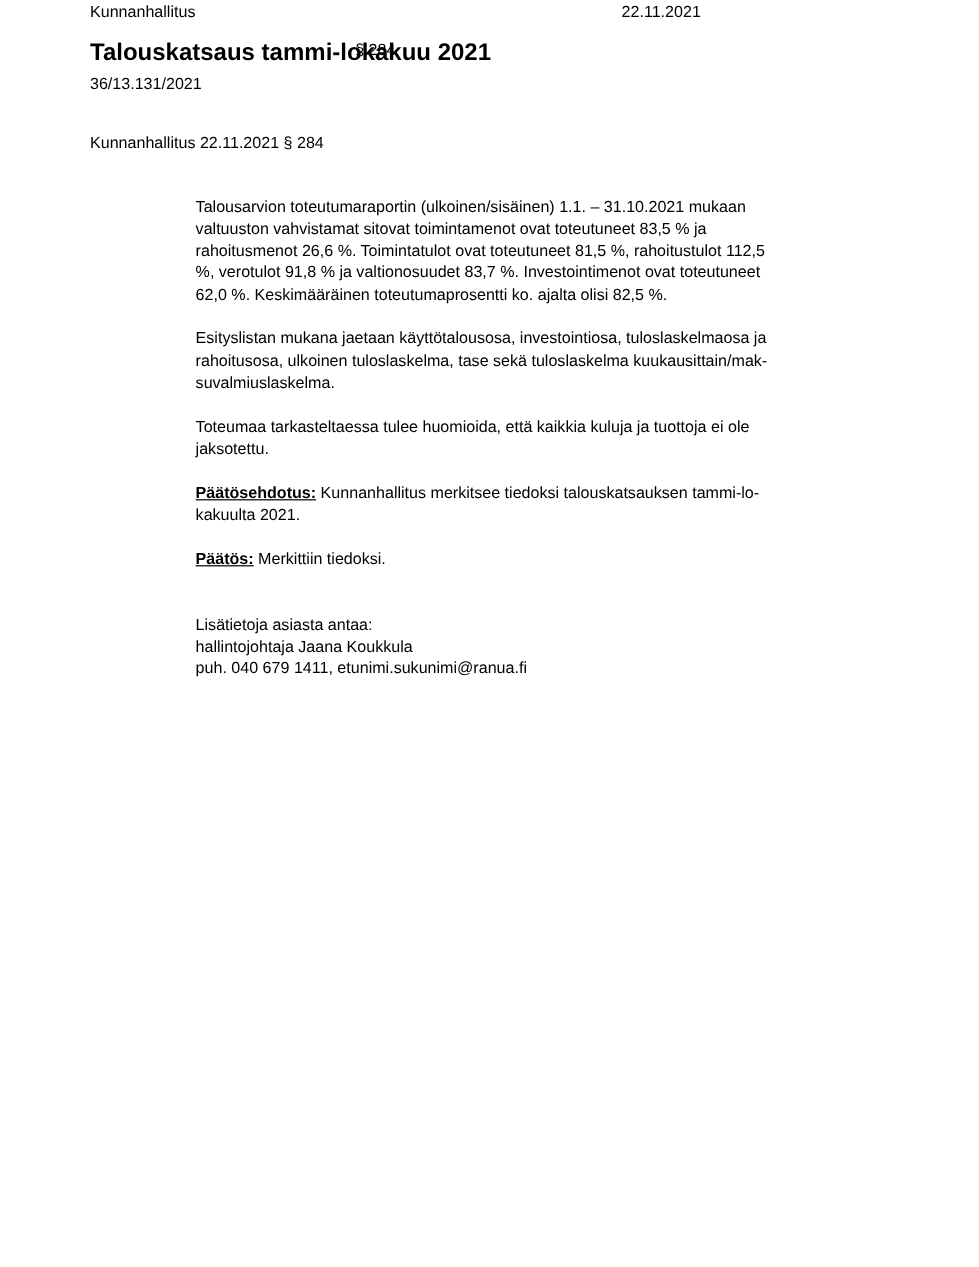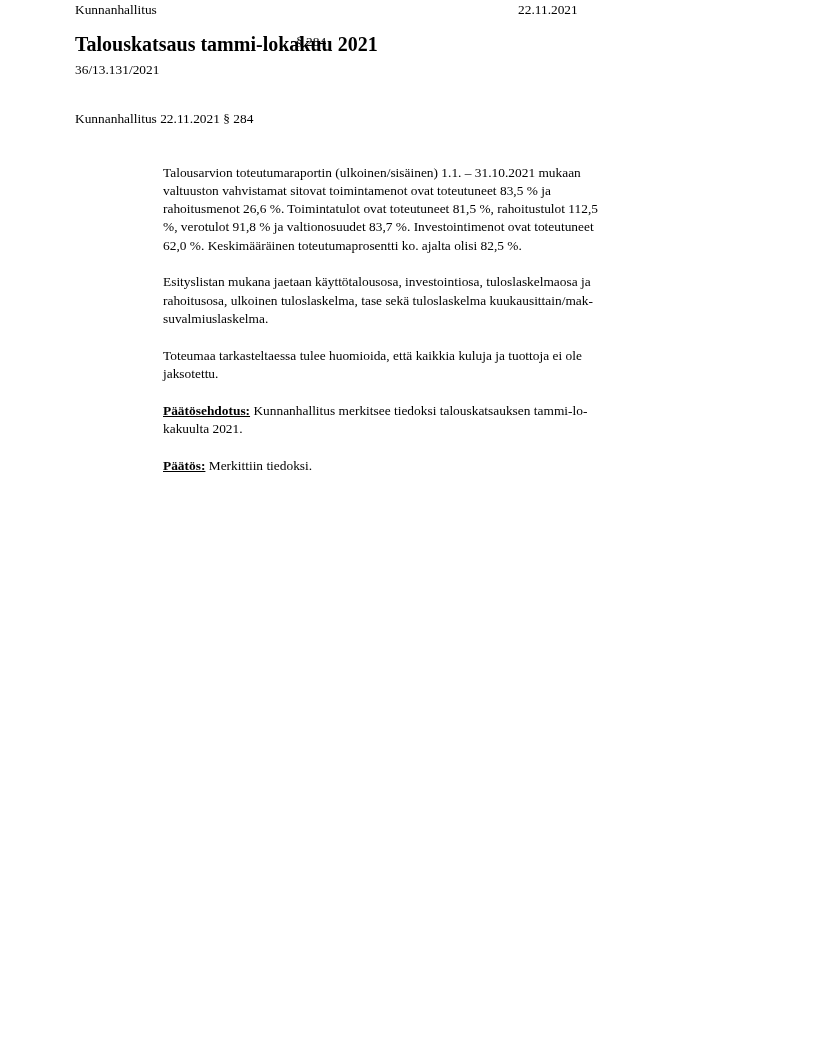--- a/index.html
+++ b/index.html
@@ -6,21 +6,21 @@
     margin: 0;
     padding: 0;
     background: #ffffff;
   }
   .page {
     position: relative;
     width: 816px;
     height: 1056px;
     background: #ffffff;
     color: #000000;
-    font-family: Liberation Serif, serif;
+    font-family: Liberation Sans, sans-serif;
     font-size: 13.4px;
     line-height: 18.33px;
     overflow: hidden;
     border-radius: 25px;
   }
   .hdr-organ   { position: absolute; left: 75px;  top: 1px; }
   .hdr-section { position: absolute; left: 296px; top: 1px; margin-top: 32px; }
   .hdr-date    { position: absolute; left: 518px; top: 1px; }
   .doc-title {
     position: absolute;
@@ -83,16 +83,19 @@
 suvalmiuslaskelma.</p>
 
     <p>Toteumaa tarkasteltaessa tulee huomioida, että kaikkia kuluja ja tuottoja ei ole
 jaksotettu.</p>
 
     <p><span class="lbl">Päätösehdotus:</span><span> Kunnanhallitus merkitsee tiedoksi talouskatsauksen tammi-lo-
 kakuulta 2021.</span></p>
 
     <p><span class="lbl">Päätös:</span><span> Merkittiin tiedoksi.</span></p>
 
+    <p class="contact">Lisätietoja asiasta antaa:
+hallintojohtaja Jaana Koukkula
+puh. 040 679 1411, etunimi.sukunimi@ranua.fi</p>
 
   </div>
 
 </div>
 
 </body></html>

